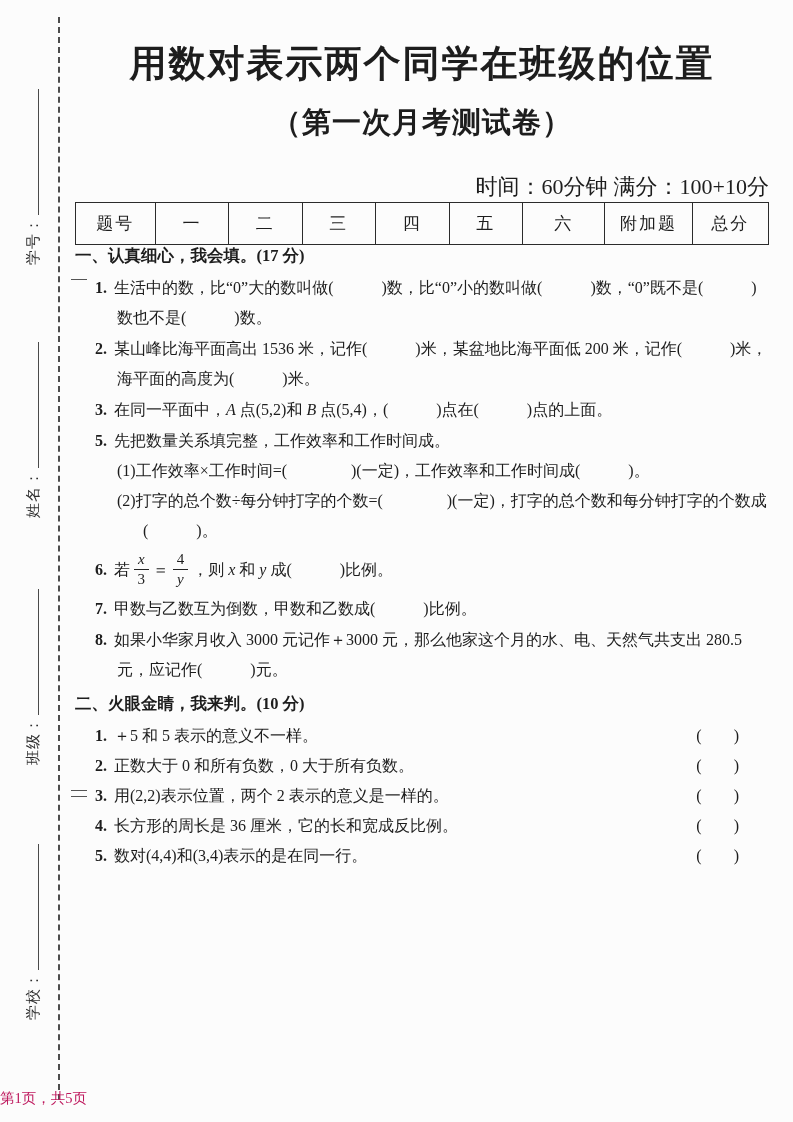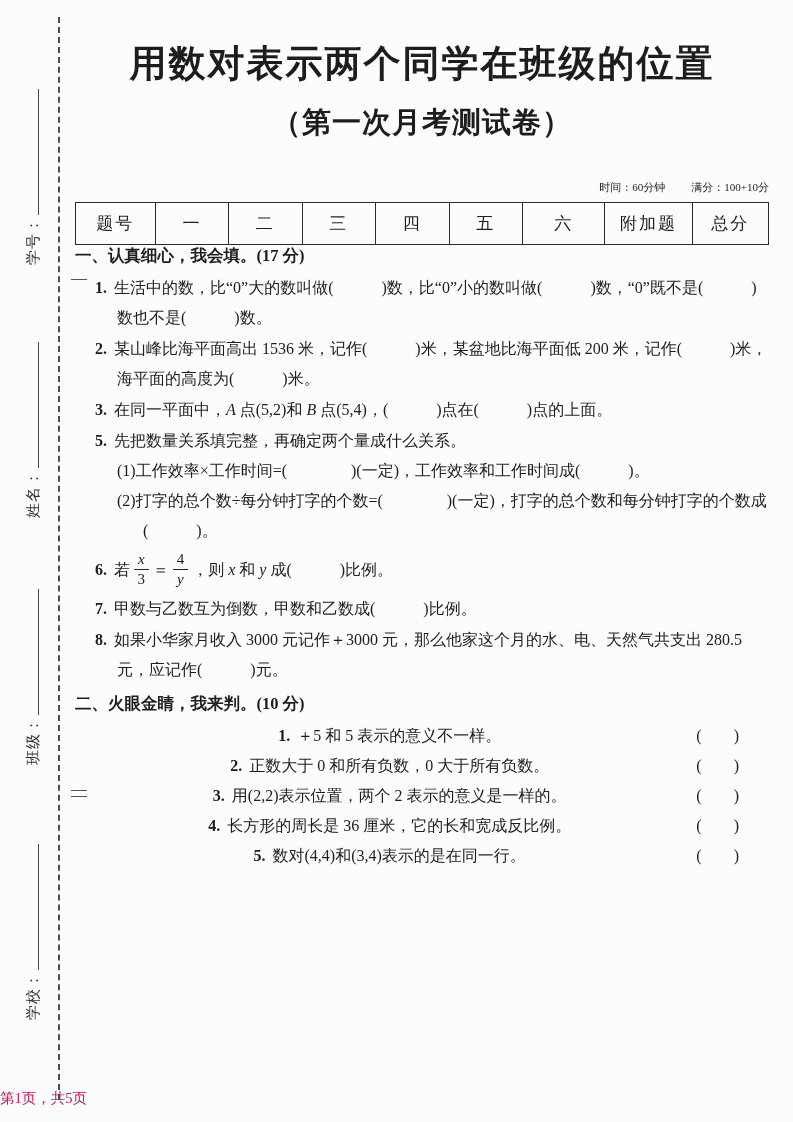--- a/index.html
+++ b/index.html
@@ -10,39 +10,39 @@
   .fold-mark{position:absolute;left:71px;width:16px;height:0;border-top:1.6px solid #555;}
   
   .side-field{position:absolute;width:176px;height:26px;left:-58px;transform:rotate(-90deg);
               display:flex;align-items:flex-end;font-size:15px;color:#2e2e2e;}
   .side-label{white-space:nowrap;letter-spacing:1px;}
   .side-line{flex:1;border-bottom:1.5px solid #4a4a4a;margin:0 0 4px 2px;height:1em;}
   
   .content{position:absolute;left:75px;top:0;width:694px;}
   .title{margin:40px 0 0;text-align:center;font-size:37px;line-height:1.3;font-weight:700;letter-spacing:2px;}
   .subtitle{margin:16px 0 0;text-align:center;font-size:29px;line-height:1.3;font-weight:700;letter-spacing:1px;}
-  .meta{margin-top:34px;display:flex;justify-content:flex-end;gap:26px;font-size:11px;line-height:22px;}
+  .meta{margin-top:34px;display:flex;justify-content:flex-end;gap:6px;font-size:22px;line-height:22px;}
   table.score{width:100%;border-collapse:collapse;margin-top:4px;table-layout:fixed;}
   table.score td{border:1.6px solid #2b2b2b;text-align:center;font-size:17px;padding:0;}
   table.score tr.hd td{height:41px;font-weight:400;letter-spacing:2px;}
   table.score tr.sc td{height:46px;font-weight:600;letter-spacing:2px;}
   .sec-heading{font-size:16.5px;line-height:22px;font-weight:700;}
   .questions{margin-top:6px;padding-left:20px;font-size:16px;}
   .q{line-height:30px;margin-bottom:1px;padding-left:22px;text-indent:-22px;}
   .qno{font-weight:700;margin-right:7px;font-family:"Liberation Serif",serif;}
   .sub{padding-left:26px;text-indent:-26px;}
   .qline{display:flex;align-items:center;text-indent:0;padding-left:0;height:46px;}
   .qline .qno{margin-left:0;}
   .frac{display:inline-flex;flex-direction:column;align-items:center;font-size:15px;line-height:1.15;margin:0 4px;}
   .frac .num{border-bottom:1.4px solid #222;padding:0 4px 1px;}
   .frac .den{padding-top:1px;}
   .it{font-style:italic;}
   .judges{margin-top:6px;padding-left:20px;padding-right:30px;font-size:16px;}
   .judge{display:flex;justify-content:space-between;line-height:30px;}
-  .judge .jtext{padding-left:22px;text-indent:-22px;flex:1;text-align:center;}
+  .judge .jtext{padding-left:22px;text-indent:-22px;flex:1;}
   .judge .ans{white-space:nowrap;margin-left:12px;}
   .footer{position:absolute;bottom:14px;left:0;width:100%;text-align:left;font-size:14.5px;color:#be185d;}
 </style>
 </head>
 <body>
 
 <div class="page">
 
   <div class="fold-line"></div>
   <div class="fold-mark" style="top:279px;"></div>
@@ -108,21 +108,21 @@
       <div class="q">
         <span class="qno">1.</span><span>生活中的数，比“0”大的数叫做(　　　)数，比“0”小的数叫做(　　　)数，“0”既不是(　　　)数也不是(　　　)数。</span>
       </div>
       <div class="q">
         <span class="qno">2.</span><span>某山峰比海平面高出 1536 米，记作(　　　)米，某盆地比海平面低 200 米，记作(　　　)米，海平面的高度为(　　　)米。</span>
       </div>
       <div class="q">
         <span class="qno">3.</span><span><span>在同一平面中，</span><span class="it">A</span><span> 点(5,2)和 </span><span class="it">B</span><span> 点(5,4)，(　　　)点在(　　　)点的上面。</span></span>
       </div>
       <div class="q">
-        <span class="qno">5.</span><span>先把数量关系填完整，再确定两个量成什么关系。</span>
+        <span class="qno">5.</span><span>先把数量关系填完整，工作效率和工作时间成。</span>
         <div class="sub">(1)工作效率×工作时间=(　　　　)(一定)，工作效率和工作时间成(　　　)。</div>
         <div class="sub">(2)打字的总个数÷每分钟打字的个数=(　　　　)(一定)，打字的总个数和每分钟打字的个数成(　　　)。</div>
       </div>
       <div class="q qline">
         <span class="qno">6.</span>
         <span>若</span>
         <span class="frac">
           <span class="num it">x</span>
           <span class="den">3</span>
         </span>

